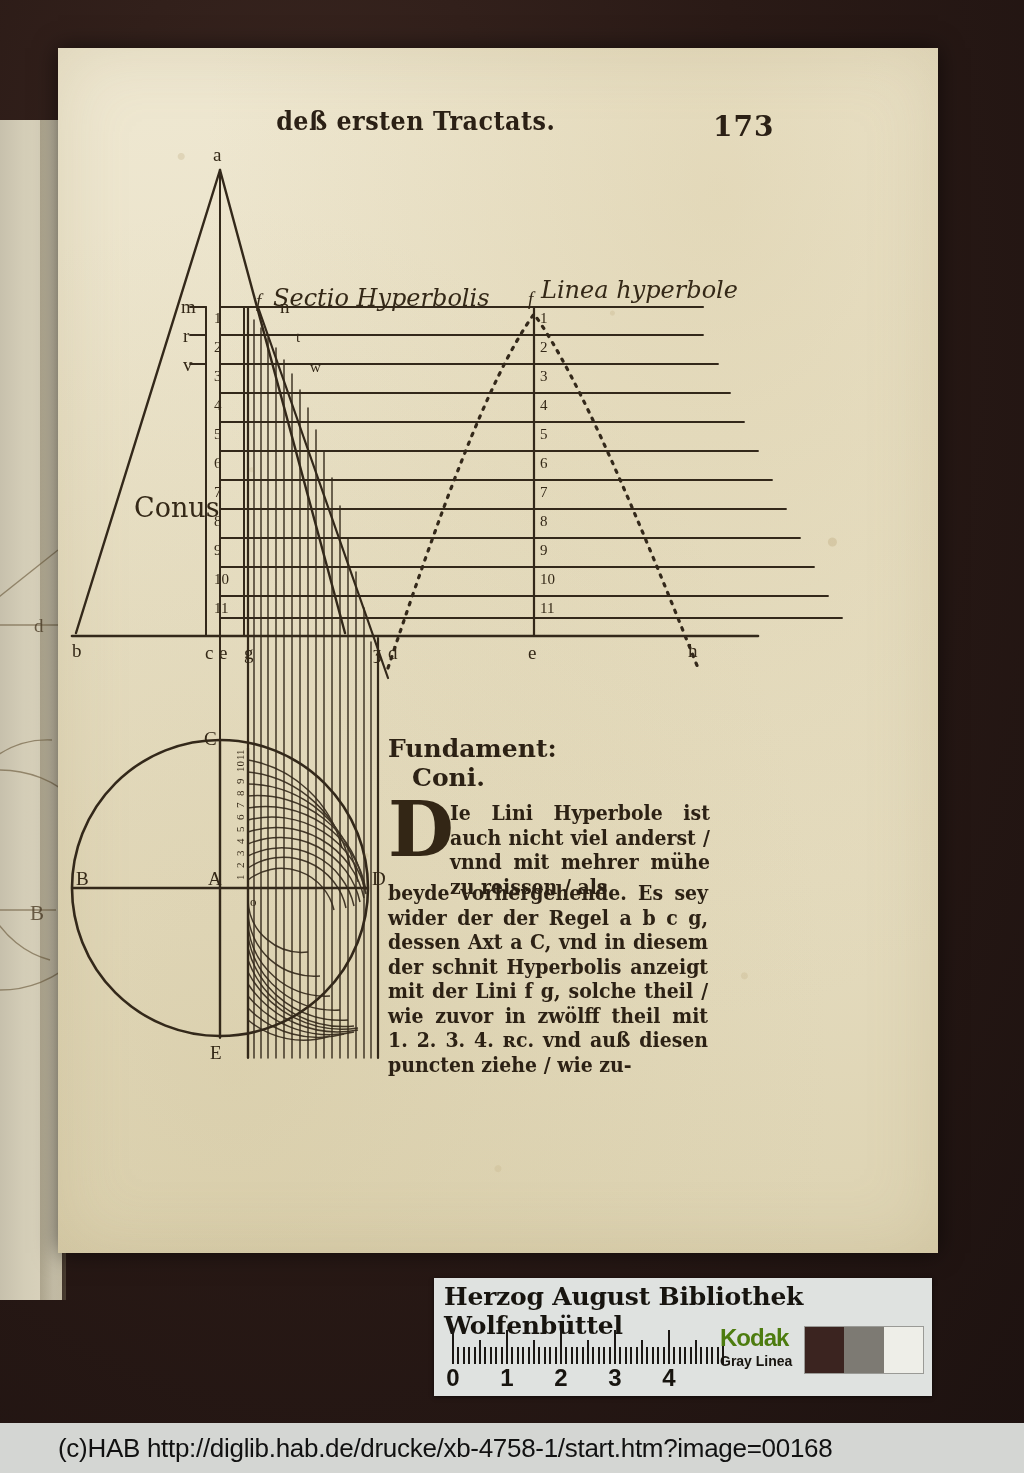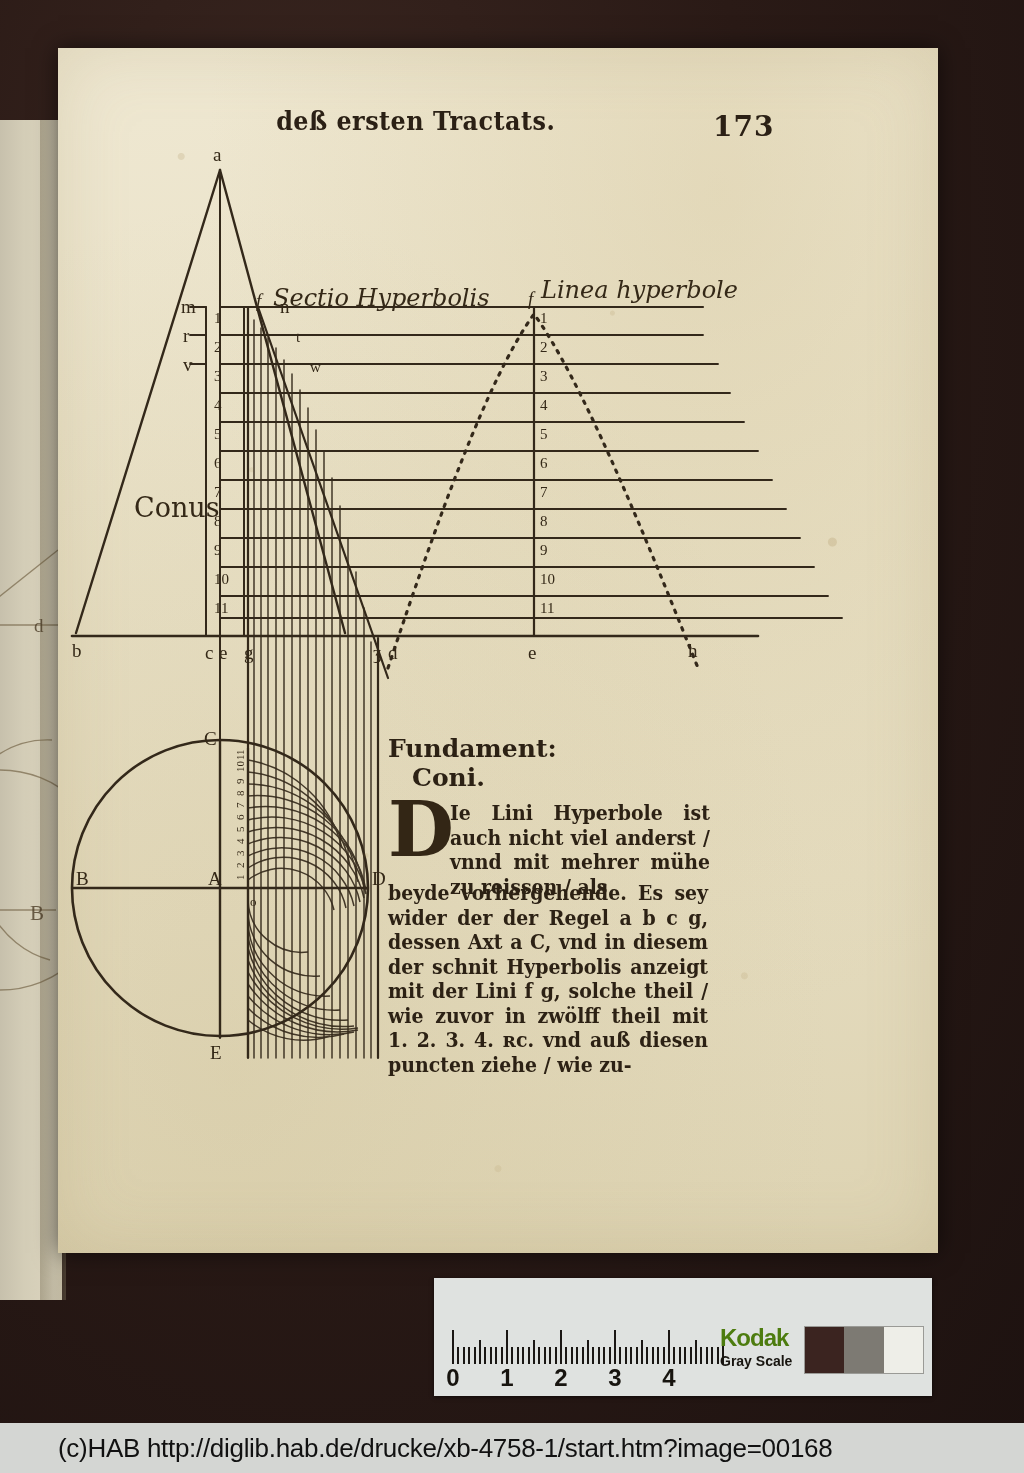--- a/index.html
+++ b/index.html
@@ -314,20 +314,21 @@
       <div class="fund">Fundament:</div>
       <div class="coni">Coni.</div>
       <div class="dropcap">D</div>
       <div class="para">Ie Lini Hyperbole ist auch nicht viel anderst / vnnd mit mehrer mühe zu reissen / als</div>
       <div class="para full" style="top:148px;">beyde vorhergehende. Es sey wider der der Regel a b c g, dessen Axt a C, vnd in diesem der schnit Hyperbolis anzeigt mit der Lini f g, solche theil / wie zuvor in zwölff theil mit 1. 2. 3. 4. ʀc. vnd auß diesen puncten ziehe / wie zu-</div>
 
     </div>
   </div>
 
   <div class="target">
+    <div class="tname">Herzog August Bibliothek Wolfenbüttel</div>
     <div class="ruler" id="ruler">
         <div class="tick" style="left: 6px; height: 34px;"></div>
         <div class="tick" style="left: 11.4px; height: 17px;"></div>
         <div class="tick" style="left: 16.8px; height: 17px;"></div>
         <div class="tick" style="left: 22.2px; height: 17px;"></div>
         <div class="tick" style="left: 27.6px; height: 17px;"></div>
         <div class="tick" style="left: 33px; height: 24px;"></div>
         <div class="tick" style="left: 38.4px; height: 17px;"></div>
         <div class="tick" style="left: 43.8px; height: 17px;"></div>
         <div class="tick" style="left: 49.2px; height: 17px;"></div>
@@ -374,21 +375,21 @@
         <div class="tick" style="left: 270.6px; height: 17px;"></div>
         <div class="tick" style="left: 276px; height: 34px;"></div>
         <div class="num" style="left: 7px;">0</div>
         <div class="num" style="left: 61px;">1</div>
         <div class="num" style="left: 115px;">2</div>
         <div class="num" style="left: 169px;">3</div>
         <div class="num" style="left: 223px;">4</div>
       </div>
     <div class="kodak">
       <div class="kw">Kodak</div>
-      <div class="gs">Gray Scale</div>
+      <div class="gs">Gray Linea</div>
     </div>
     <div class="patches" id="patches">
         <div style="background: rgb(59, 36, 32);"></div>
         <div style="background: rgb(125, 122, 115);"></div>
         <div style="background: rgb(238, 238, 232);"></div>
       </div>
   </div>
 
   <div class="urlbar">
     <span>(c)HAB http://diglib.hab.de/drucke/xb-4758-1/start.htm?image=00168</span>

